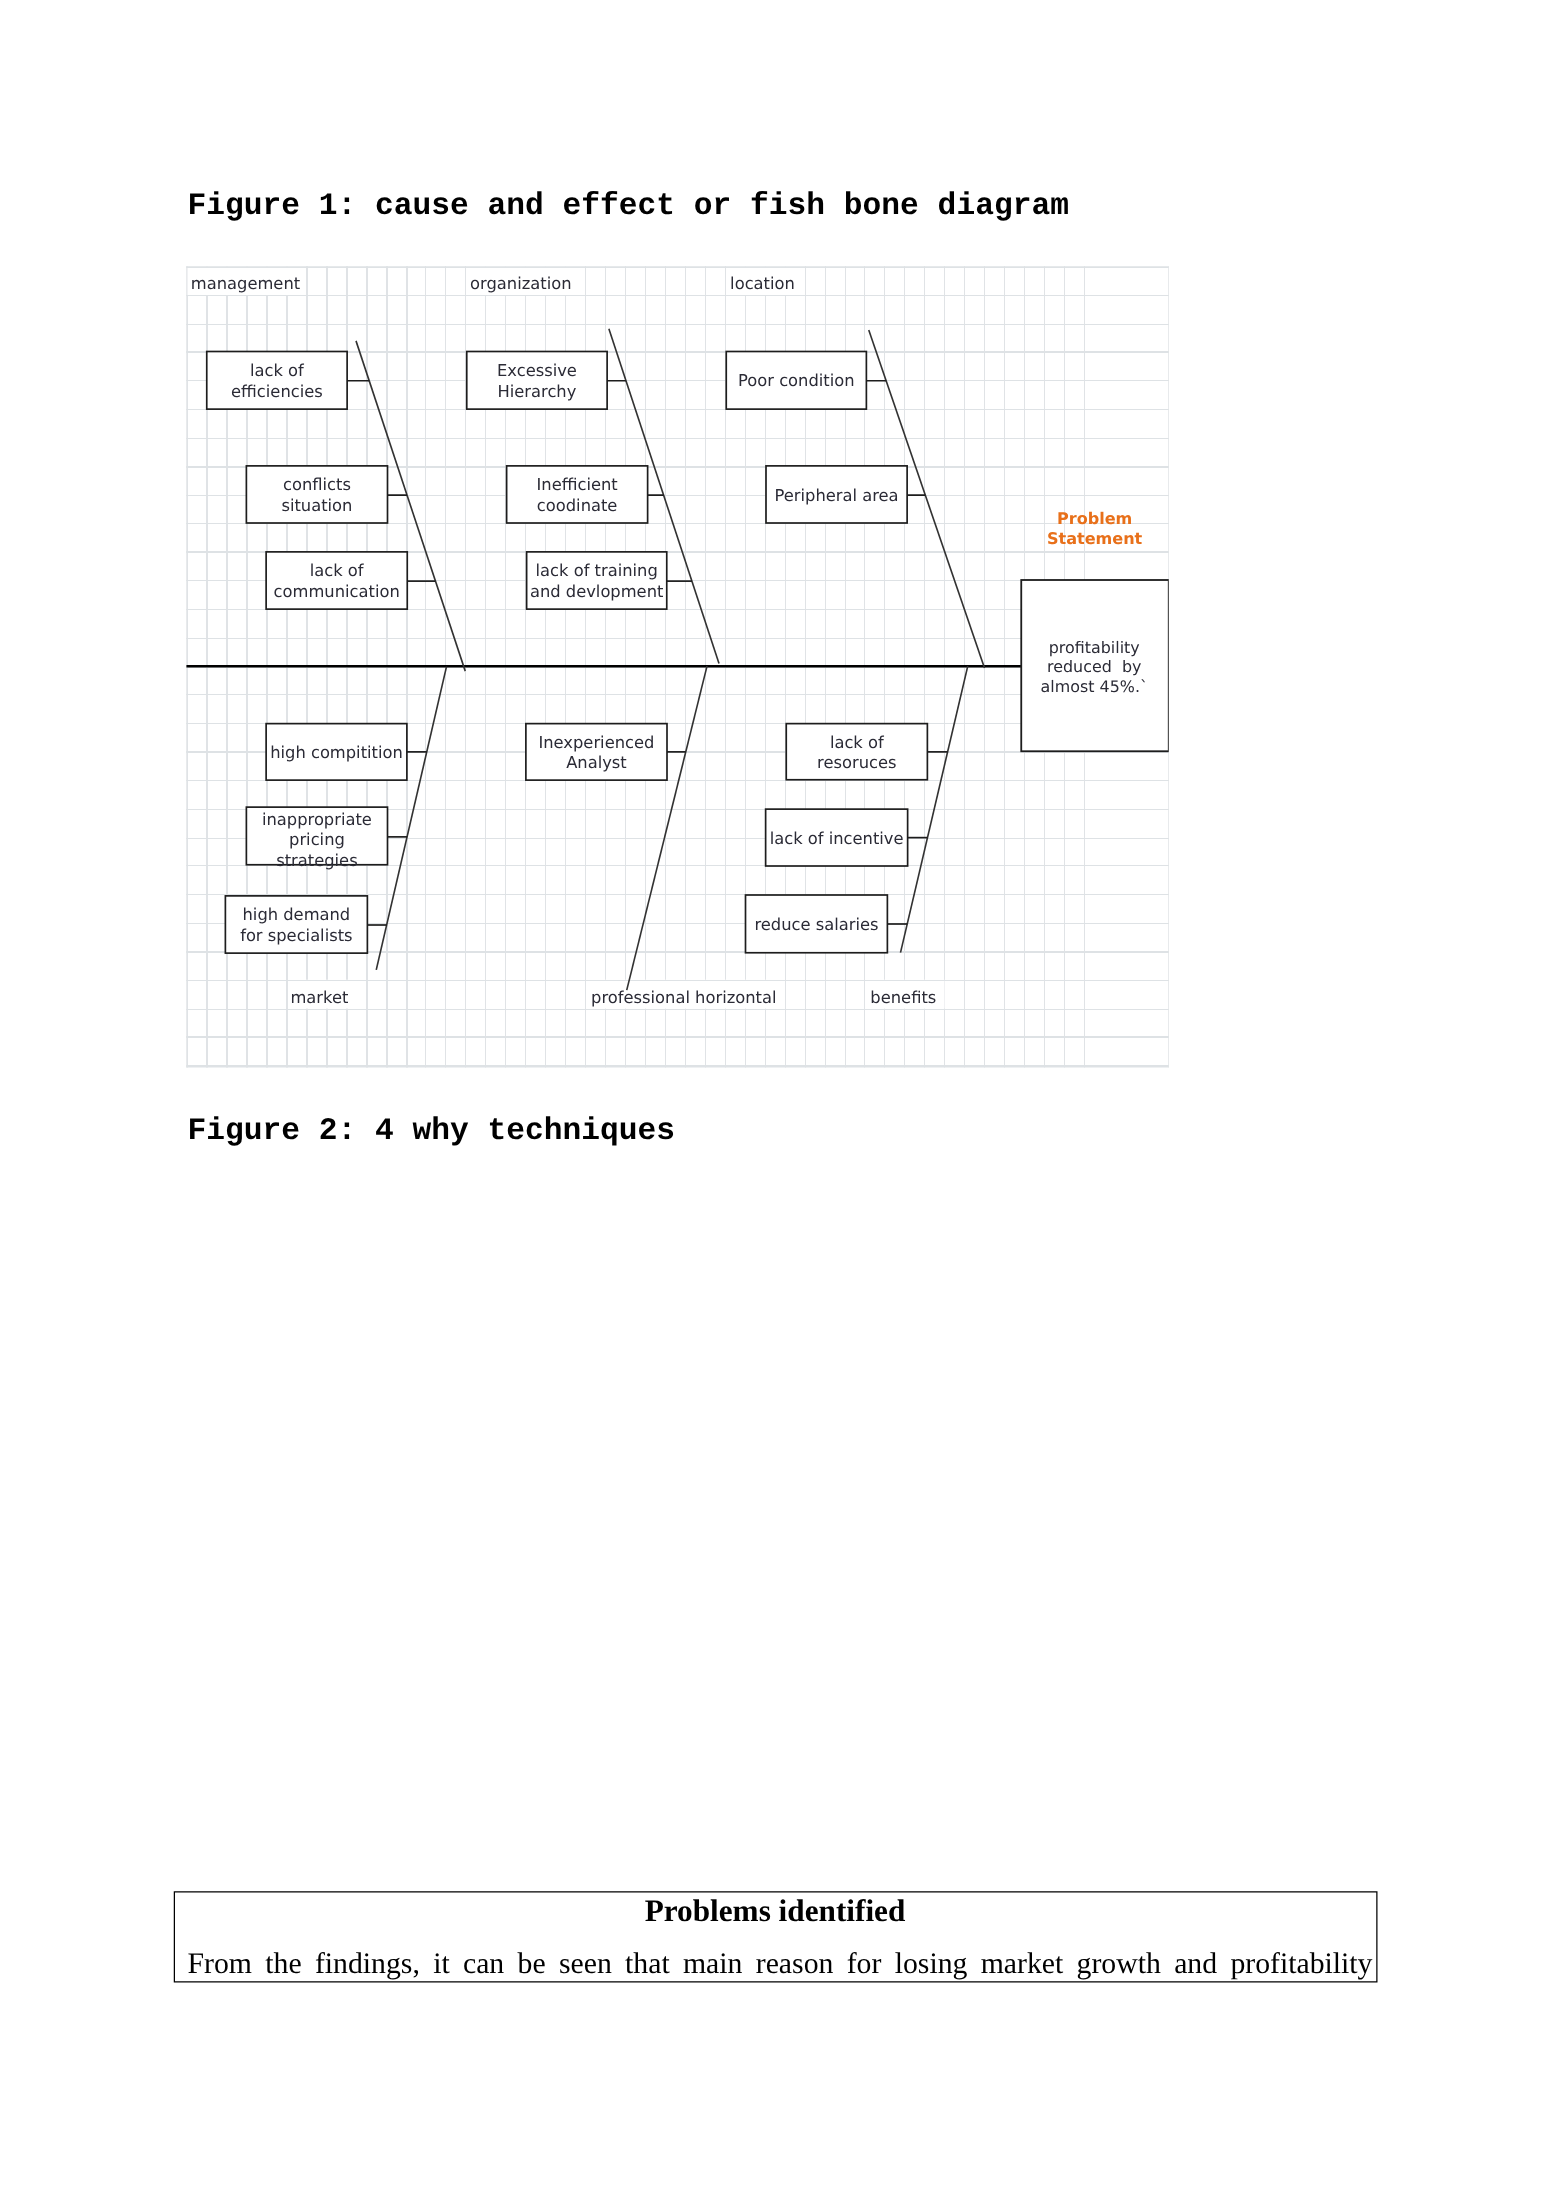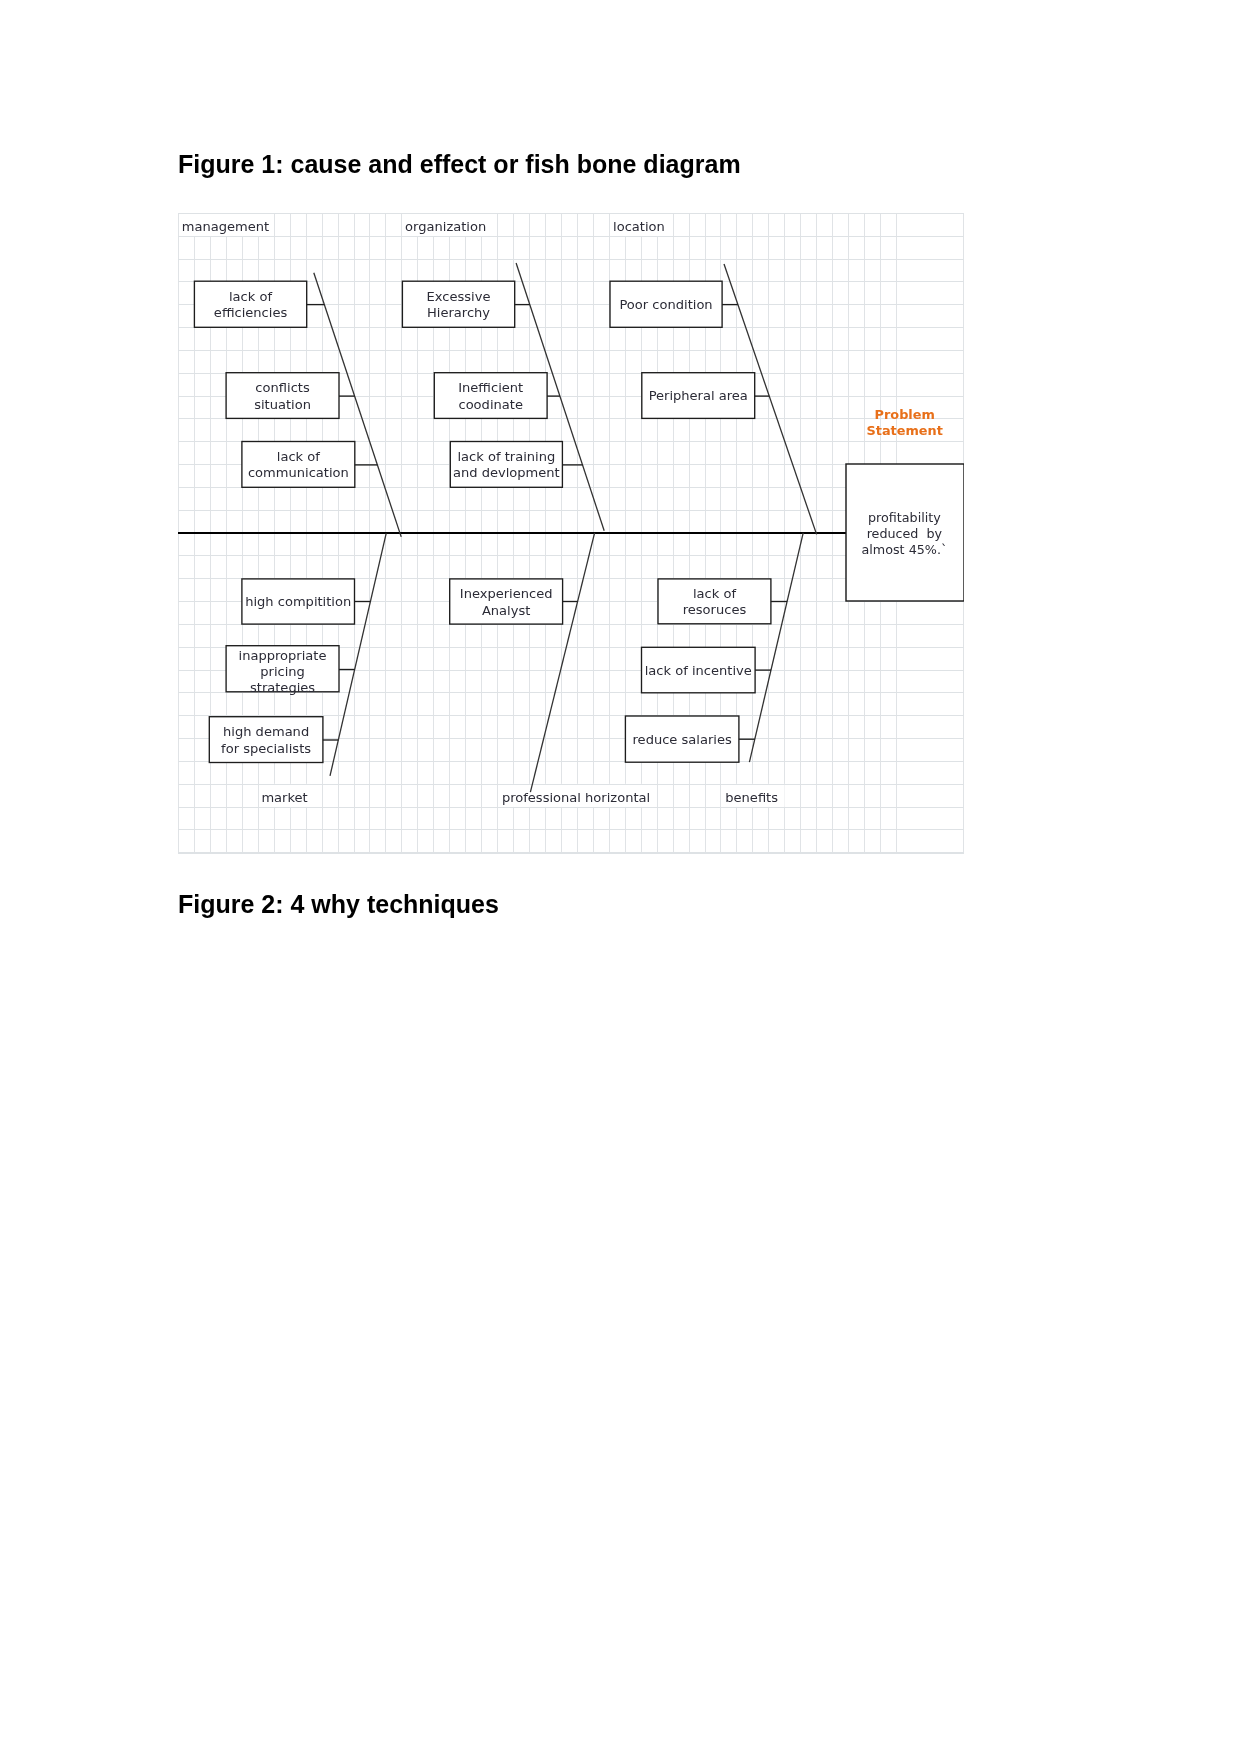--- a/index.html
+++ b/index.html
@@ -1,27 +1,27 @@
 <!DOCTYPE html>
 <html><head>
 <meta charset="utf-8">
 <title>Figure 1: cause and effect or fish bone diagram</title>
 <style>
   html,body{margin:0;padding:0;}
   body{width:1241px;height:1754px;background:#ffffff;position:relative;
        font-family:"Liberation Serif",serif;-webkit-font-smoothing:antialiased;}
   .page{position:absolute;left:0;top:0;width:1241px;height:1754px;overflow:hidden;}
 
-  .fig-title{position:absolute;font-family:Liberation Sans, sans-serif;font-weight:bold;
-             font-size:25px;color:#000;white-space:nowrap;margin-left:28px;}
+  .fig-title{position:absolute;font-family:Liberation Mono, monospace;font-weight:bold;
+             font-size:25px;color:#000;white-space:nowrap;}
   #fig1-title{left:150px;top:150.3px;}
   #fig2-title{left:150px;top:889.8px;}
 
   
-  #diagram{position:absolute;left:178px;top:213px;width:786px;height:641px;}
+  #diagram{position:absolute;left:149px;top:213px;width:786px;height:641px;}
   #diagram svg{display:block;}
   .gl{stroke:#e0e3e6;stroke-width:1;shape-rendering:crispEdges;}
   .glh{stroke:#dee2e5;stroke-width:1;shape-rendering:crispEdges;}
   .cbox{fill:#ffffff;stroke:#1d1d1d;stroke-width:1.35;}
   .conn{stroke:#1d1d1d;stroke-width:1.35;fill:none;}
   .rib{stroke:#323232;stroke-width:1.3;fill:none;}
   .spine{stroke:#000000;stroke-width:1.9;fill:none;}
   .pbox{fill:#ffffff;stroke:#1d1d1d;stroke-width:1.45;}
   text.dt{font-family:"DejaVu Sans",sans-serif;font-size:13.05px;fill:#2b2b36;}
   text.cat{font-family:"DejaVu Sans",sans-serif;font-size:13.05px;fill:#2b2b36;}
@@ -218,14 +218,18 @@
         <text x="726.7" y="206.4" text-anchor="middle" class="ps">Problem</text>
         <text x="726.7" y="222.1" text-anchor="middle" class="ps">Statement</text>
         <text x="726.4" y="309.2" text-anchor="middle" xml:space="preserve" class="et">profitability</text>
         <text x="726.4" y="324.7" text-anchor="middle" xml:space="preserve" class="et">reduced  by</text>
         <text x="726.4" y="340.9" text-anchor="middle" xml:space="preserve" class="et">almost 45%.`</text>
       </svg>
     </div>
 
   <div class="fig-title" id="fig2-title">Figure 2: 4 why techniques</div>
 
+  <div id="problems-box">
+    <div id="problems-title">Problems identified</div>
+    <div id="problems-body">From the findings, it can be seen that main reason for losing market growth and profitability</div>
+  </div>
 
 </div>
 
 </body></html>

